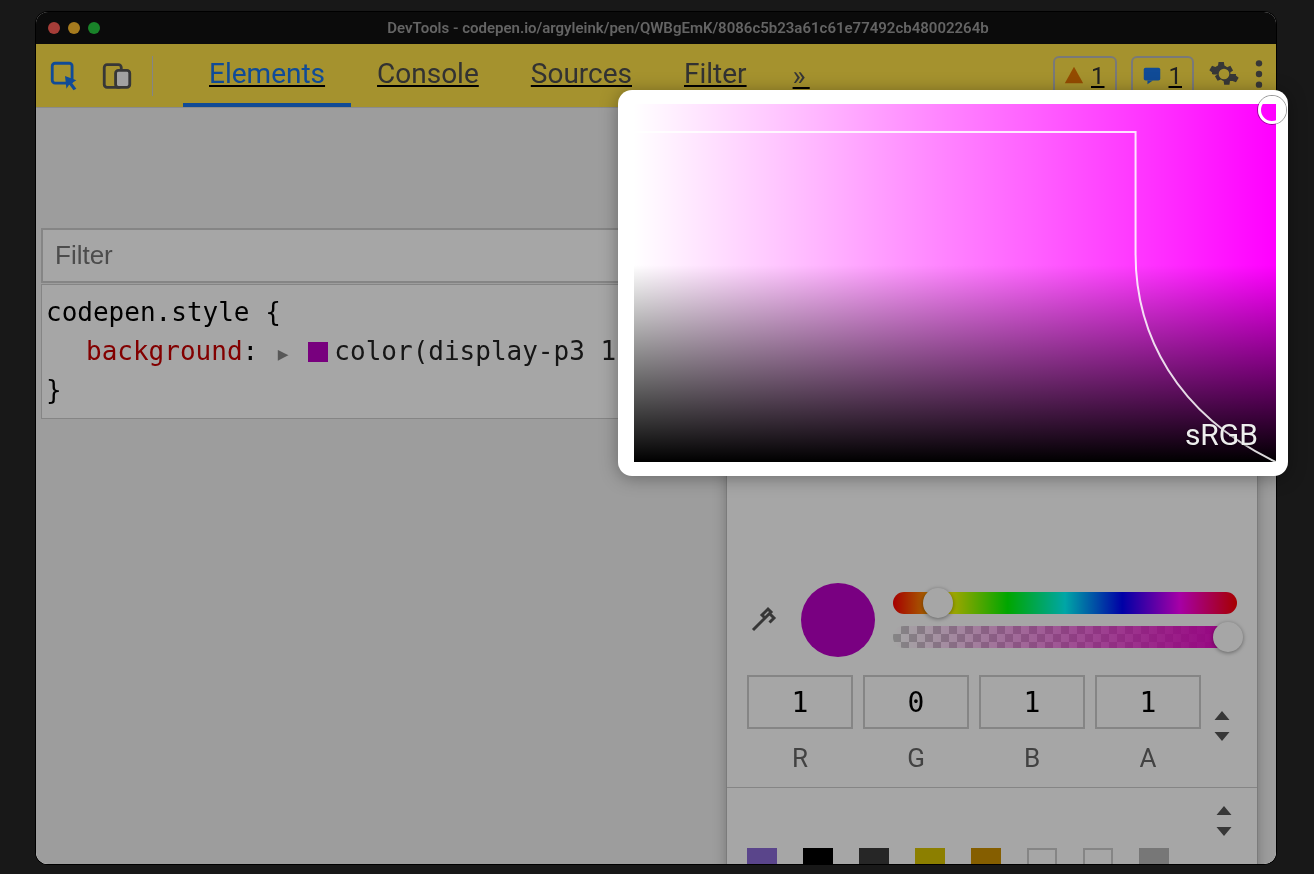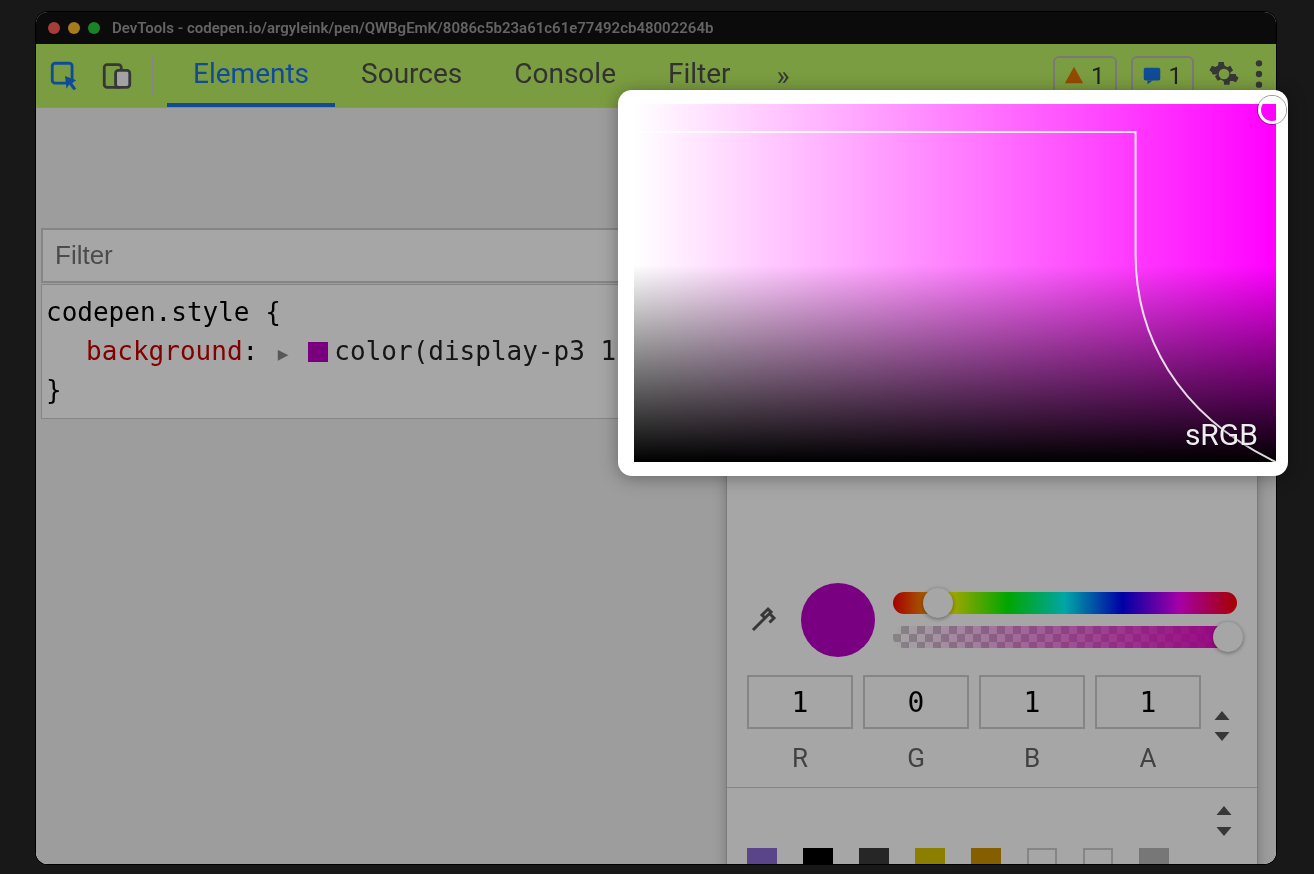--- a/index.html
+++ b/index.html
@@ -5,24 +5,24 @@
   * { box-sizing: border-box; }
   html,body { margin:0; padding:0; width:1314px; height:874px; background:#202020; font-family:-apple-system,BlinkMacSystemFont,"Segoe UI",Roboto,Helvetica,Arial,sans-serif; overflow:hidden; }
   .stage { position:relative; width:1314px; height:874px; background:#181818; }
 
   
   .window { position:absolute; left:36px; top:12px; width:1240px; height:852px; background:#f9f9f9; border-radius:12px; overflow:hidden; box-shadow:0 0 0 1px #000; }
   .titlebar { height:32px; background:#111; color:#bbb; display:flex; align-items:center; padding:0 12px; font-size:15px; }
   .traffic { display:flex; gap:8px; margin-right:12px; }
   .tl { width:12px; height:12px; border-radius:50%; }
   .tl.r{background:#ff5f56;} .tl.y{background:#ffbd2e;} .tl.g{background:#27c93f;}
-  .title-text{ flex:1; text-align:left; font-weight:600; color:#9a9a9a; }
-
-  
-  .toolbar { height:64px; background:#bef264; border-bottom:1px solid #d6d6d6; display:flex; align-items:center; padding:0 12px; gap:0; }
+  .title-text{ flex:1; text-align:center; font-weight:600; color:#9a9a9a; }
+
+  
+  .toolbar { height:64px; background:#fde047; border-bottom:1px solid #d6d6d6; display:flex; align-items:center; padding:0 12px; gap:16px;text-decoration:underline; }
   .tool-icons { display:flex; align-items:center; gap:18px; padding-right:18px; margin-right:14px; border-right:1px solid #ccc; height:40px;}
   .tool-icons svg{display:block;}
   .tabs { display:flex; align-items:center; height:100%; flex:1; }
   .tab { font-size:28px; color:#4d4d4d; padding:0 26px; height:100%; display:flex; align-items:center; cursor:pointer; border-bottom:4px solid transparent; }
   .tab.active { color:#1a73e8; border-bottom:4px solid #1a73e8; }
   .more-tabs { font-size:28px; color:#555; padding:0 20px; letter-spacing:4px; }
   .toolbar-right { display:flex; align-items:center; gap:14px; }
   .badge { border:2px solid #bbb; border-radius:6px; padding:4px 10px 4px 8px; display:flex; align-items:center; gap:6px; font-size:24px; color:#333;}
   .badge.warn svg{color:#e37400;}
   .badge.info svg{color:#1a73e8;}
@@ -113,22 +113,22 @@
         </span>
         <span>
           <svg width="34" height="34" viewBox="0 0 24 24" fill="none" stroke="#555" stroke-width="2">
             <rect x="3" y="4" width="12" height="16" rx="2"></rect>
             <rect x="11" y="8" width="10" height="12" rx="2" fill="#f9f9f9"></rect>
           </svg>
         </span>
       </div>
       <div class="tabs">
         <div class="tab active">Elements</div>
+        <div class="tab">Console</div>
         <div class="tab">Sources</div>
-        <div class="tab">Console</div>
         <div class="tab">Filter</div>
         <div class="more-tabs">»</div>
       </div>
       <div class="toolbar-right">
         <div class="badge warn">
           <svg width="22" height="22" viewBox="0 0 24 24" fill="currentColor">
               <path d="M12 2 L22 20 H2 Z"></path>
             </svg>
           <span>1</span>
         </div>

